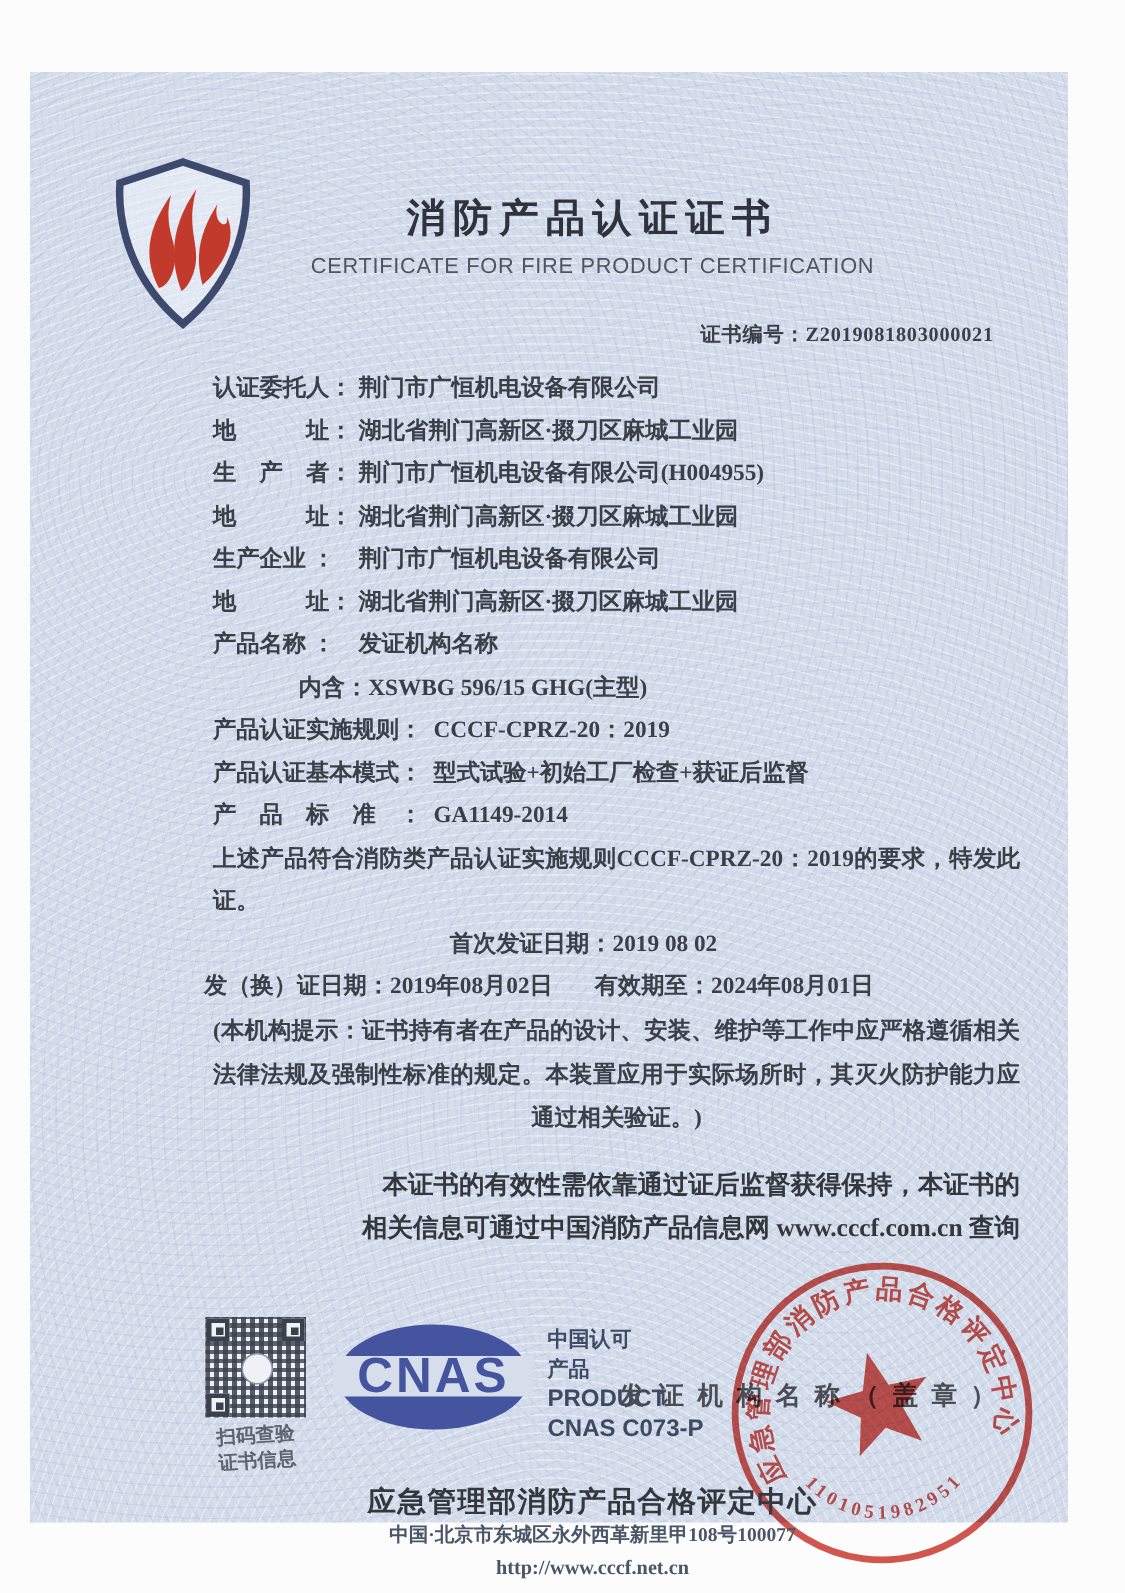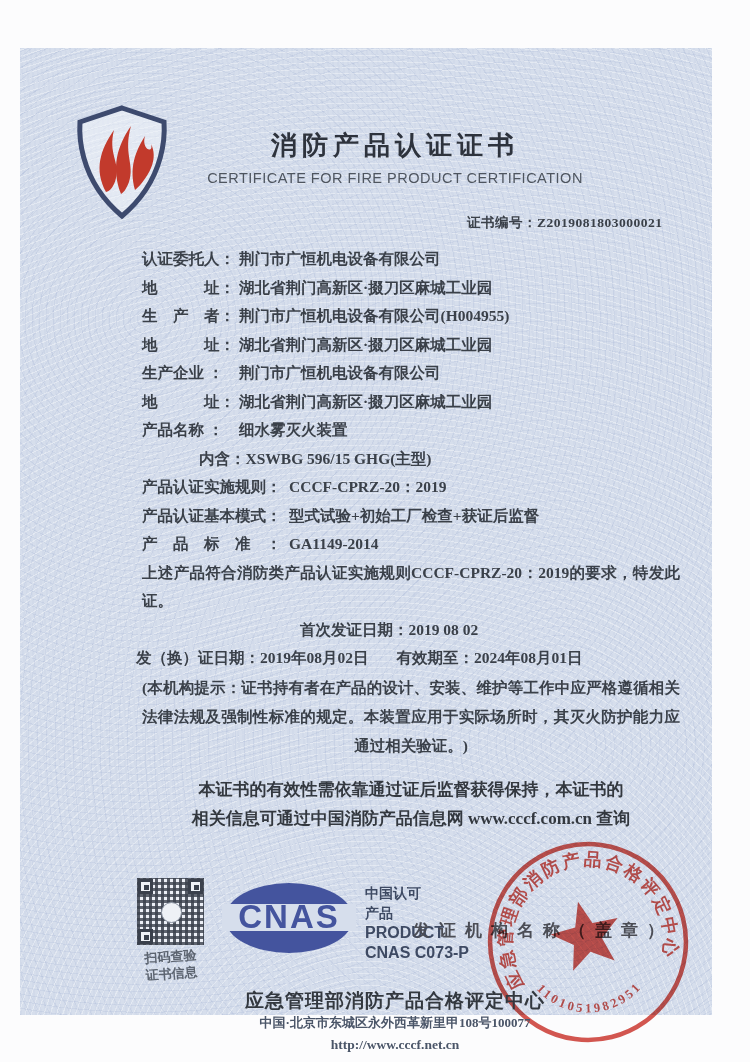--- a/index.html
+++ b/index.html
@@ -24,21 +24,21 @@
   .row{line-height:28.5px;white-space:nowrap;}
   .lbl{display:inline-block;white-space:pre;vertical-align:top;}
   .w5{width:97px;}
   .w8{width:147px;}
   .inner-lbl{margin-left:57px;display:inline-block;white-space:pre;}
   .statement{line-height:28.5px;text-align:justify;}
   .first-issue{line-height:28.5px;text-align:center;position:relative;left:-22px;}
   .reissue{line-height:28.5px;white-space:nowrap;position:relative;left:-6px;}
   .valid-gap{margin-left:28px;}
   .note{line-height:29px;text-align:justify;text-align-last:center;margin-top:0;}
-  .notice{margin-top:15px;text-align:center;font-size:17px;font-weight:700;
+  .notice{margin-top:15px;text-align:right;font-size:17px;font-weight:700;
           line-height:29.5px;color:#33383f;}
   
   .qr{position:absolute;left:117px;top:830px;width:67px;height:67px;
       background-color:#e9edf4;
       background-image:
         repeating-linear-gradient(90deg, rgba(58,64,76,.85) 0 3px, transparent 3px 6px),
         repeating-linear-gradient(0deg, rgba(58,64,76,.8) 0 3px, rgba(236,239,246,.92) 3px 6px);}
   .qr::after{content:"";position:absolute;left:24px;top:24px;width:19px;height:19px;
       border-radius:50%;background:#eef1f6;border:1px solid #8b93a2;}
   .finder{position:absolute;width:15px;height:15px;border:3px solid #3a404c;background:#eef1f6;box-sizing:border-box;}
@@ -81,21 +81,21 @@
 
     <div class="certno"><span>证书编号：</span><span>Z2019081803000021</span></div>
 
     <div class="body-flow">
       <div class="row"><span class="lbl w5">认证委托人：</span><span>荆门市广恒机电设备有限公司</span></div>
       <div class="row"><span class="lbl w5">地　　　址：</span><span>湖北省荆门高新区·掇刀区麻城工业园</span></div>
       <div class="row"><span class="lbl w5">生　产　者：</span><span>荆门市广恒机电设备有限公司(H004955)</span></div>
       <div class="row"><span class="lbl w5">地　　　址：</span><span>湖北省荆门高新区·掇刀区麻城工业园</span></div>
       <div class="row"><span class="lbl w5">生产企业 ：</span><span>荆门市广恒机电设备有限公司</span></div>
       <div class="row"><span class="lbl w5">地　　　址：</span><span>湖北省荆门高新区·掇刀区麻城工业园</span></div>
-      <div class="row"><span class="lbl w5">产品名称 ：</span><span>细水雾灭火装置</span></div>
+      <div class="row"><span class="lbl w5">产品名称 ：</span><span>发证机构名称</span></div>
       <div class="row"><span class="inner-lbl">内含：</span><span>XSWBG 596/15 GHG(主型)</span></div>
       <div class="row"><span class="lbl w8">产品认证实施规则：</span><span>CCCF-CPRZ-20：2019</span></div>
       <div class="row"><span class="lbl w8">产品认证基本模式：</span><span>型式试验+初始工厂检查+获证后监督</span></div>
       <div class="row"><span class="lbl w8">产　品　标　准　：</span><span>GA1149-2014</span></div>
 
       <div class="statement">上述产品符合消防类产品认证实施规则CCCF-CPRZ-20：2019的要求，特发此证。</div>
 
       <div class="first-issue"><span>首次发证日期：</span><span>2019 08 02</span></div>
 
       <div class="reissue"><span>发（换）证日期：</span><span>2019年08月02日</span><span class="valid-gap">有效期至：</span><span>2024年08月01日</span></div>

